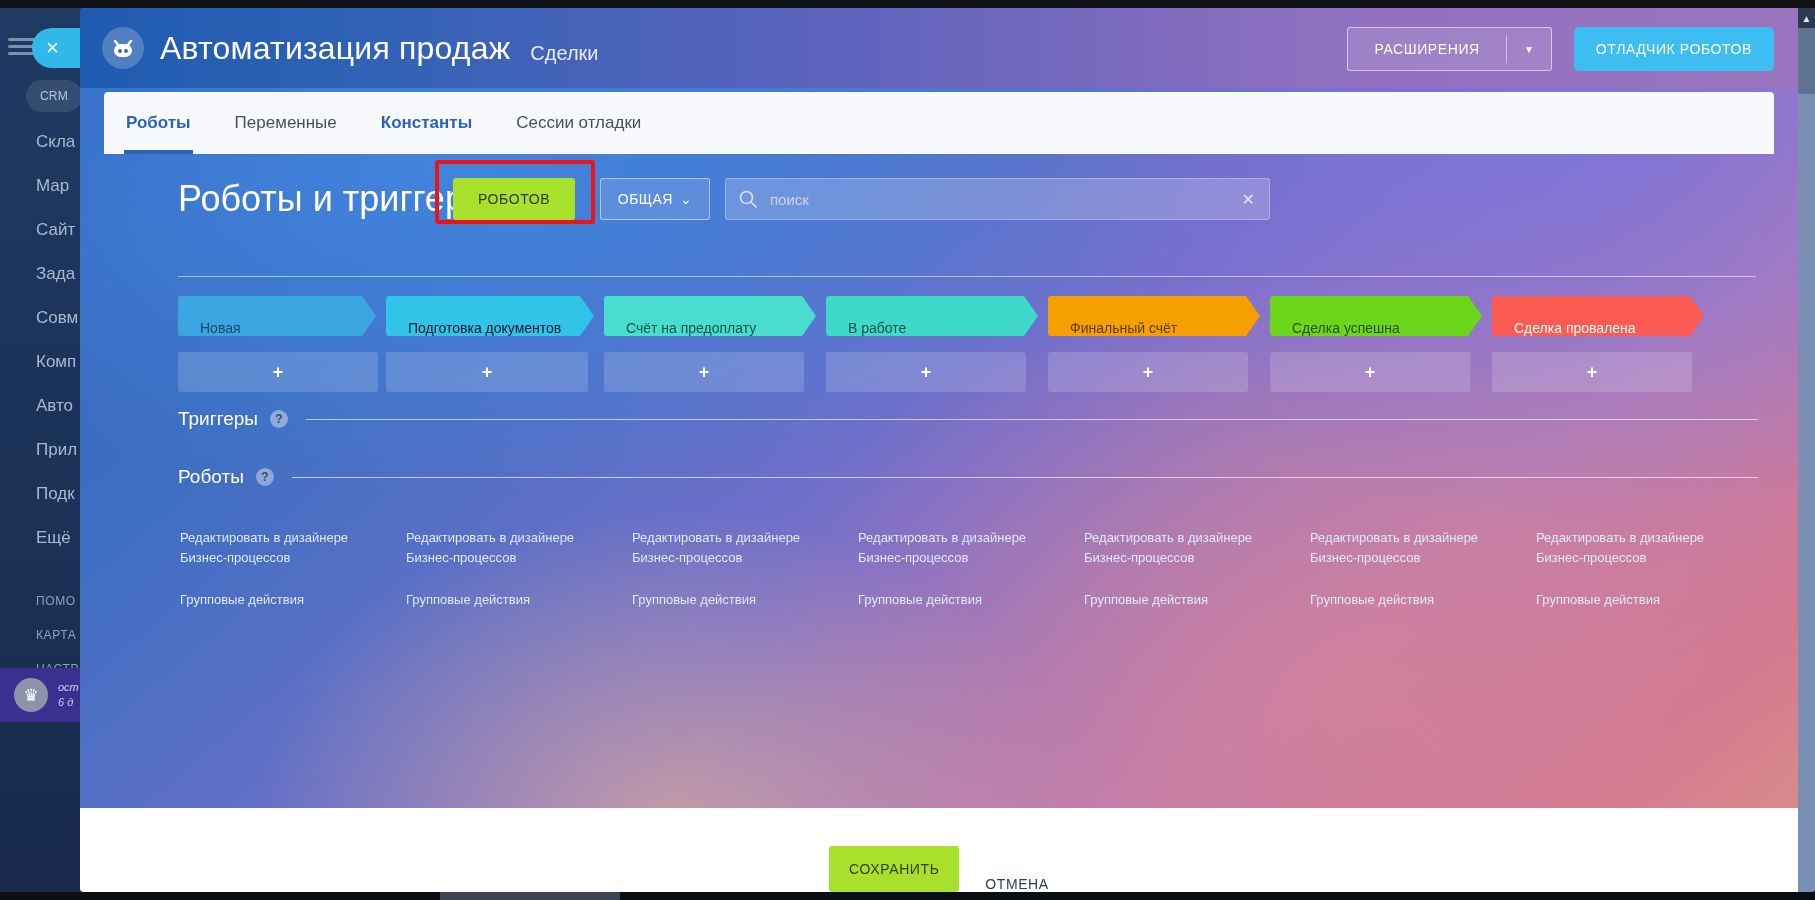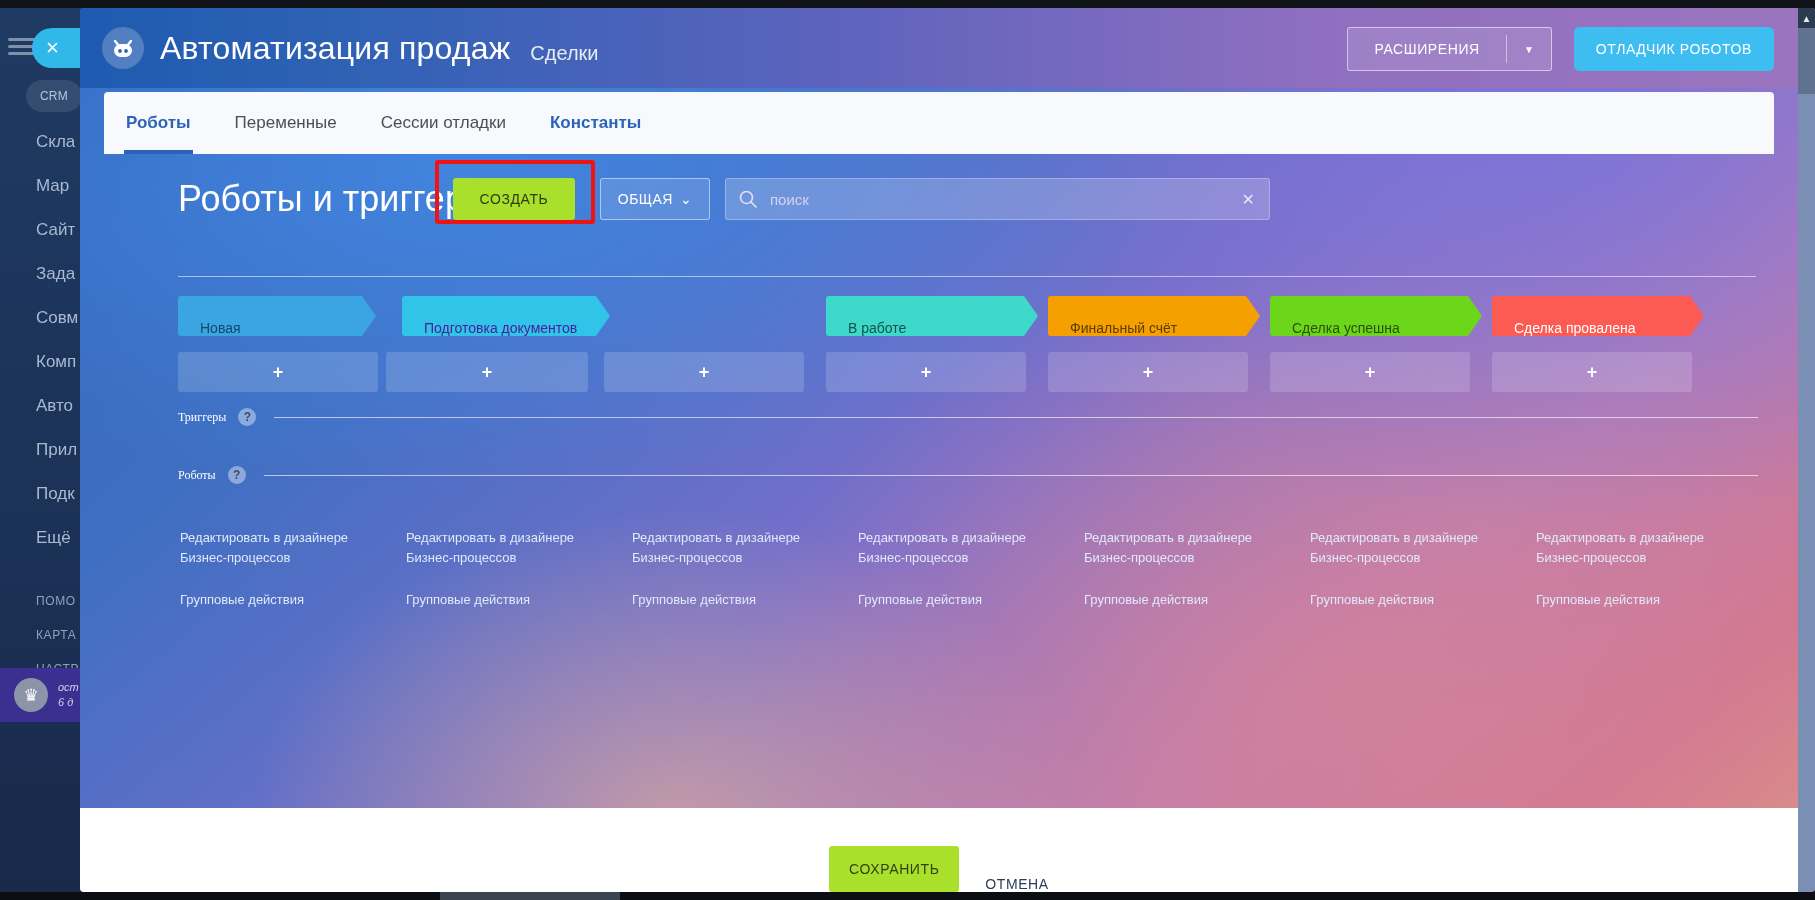--- a/index.html
+++ b/index.html
@@ -162,21 +162,21 @@
   
   .plusrow { position:absolute; left:98px; top:344px; width:1600px; height:40px; }
   .plusbtn {
     position:absolute; top:0; height:40px; background:rgba(255,255,255,.16);
     border-radius:3px; display:flex; align-items:center; justify-content:center;
     color:#ffffff; font-size:18px; font-weight:bold;
   }
 
   
   .sect { position:absolute; left:98px; width:1580px; display:flex; align-items:center; }
-  .sect-label { color:#fff; font-size:12px; font-weight:400;font-family:Liberation Serif, serif; }
+  .sect-label { color:#fff; font-size:19px; font-weight:400; }
   .qmark {
     margin-left:12px; width:18px;height:18px;border-radius:50%;
     background:rgba(255,255,255,.40); color:#3c4b63; font-size:12px;
     display:flex;align-items:center;justify-content:center; font-weight:bold;
   }
   .sect-line { flex:1; height:1px; background:rgba(255,255,255,.62); margin-left:18px; }
 
   
   .robots { position:absolute; left:100px; top:520px; width:1600px; }
   .rcol { position:absolute; top:0; width:210px; }
@@ -269,29 +269,29 @@
             <span class="car">▼</span>
           </div>
           <div class="btn-debug">ОТЛАДЧИК РОБОТОВ</div>
         </div>
       </div>
     </div>
 
     <div class="tabs-card">
       <div class="tab blue active">Роботы</div>
       <div class="tab grey">Переменные</div>
+      <div class="tab blue">Константы</div>
       <div class="tab grey">Сессии отладки</div>
-      <div class="tab blue">Константы</div>
     </div>
 
     <div class="title-row">
       <div class="page-title">Роботы и триггеры</div>
 
       <div class="hl-box"></div>
-      <div class="btn-create">СОЗДАТЬ</div>
+      <div class="btn-create">РОБОТОВ</div>
 
       <div class="btn-filter">
         <span>ОБЩАЯ</span>
         <span>⌄</span>
       </div>
 
       <div class="search-box">
         <span class="search-ic">
           <svg width="20" height="20" viewBox="0 0 20 20">
             <circle cx="8.5" cy="8.5" r="6" stroke="#e4def3" stroke-width="1.7" fill="none"></circle>
@@ -302,22 +302,25 @@
         <span class="search-x">✕</span>
       </div>
     </div>
 
     <div class="rule"></div>
 
     <div class="stages">
       <div class="stage" style="left:0px;   width:198px; background:#3aa5e0; color:#15486d;">
           <span>Новая</span>
         </div>
-      <div class="stage" style="left:224px; width:208px; background:#2fc4e8; color:#4c1d95;">
+      <div class="stage" style="left:208px; width:208px; background:#2fc4e8; color:#0f172a;">
           <span>Подготовка документов</span>
+        </div>
+      <div class="stage" style="left:426px; width:212px; background:#49ddcf; color:#13524e;">
+          <span>Счёт на предоплату</span>
         </div>
       <div class="stage" style="left:648px; width:212px; background:#3fd9cc; color:#13524e;">
           <span>В работе</span>
         </div>
       <div class="stage" style="left:870px; width:212px; background:#f5a000; color:#5b3c00;">
           <span>Финальный счёт</span>
         </div>
       <div class="stage" style="left:1092px;width:212px; background:#6cd61a; color:#2d4e09;">
           <span>Сделка успешна</span>
         </div>

